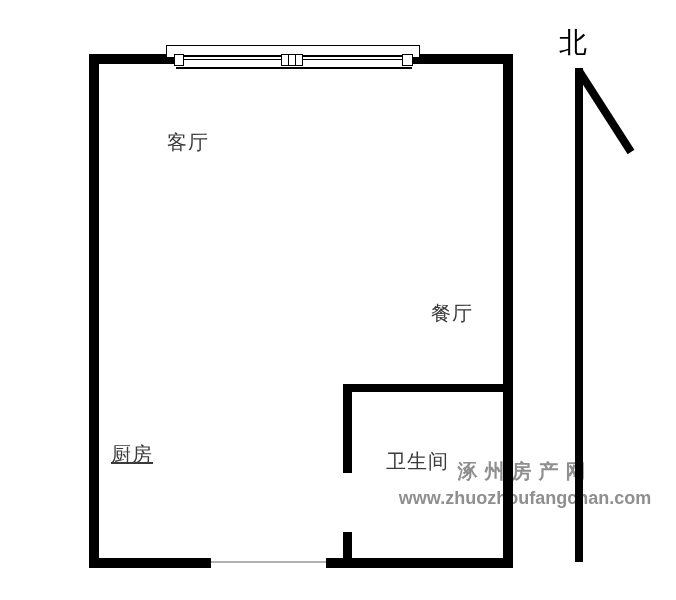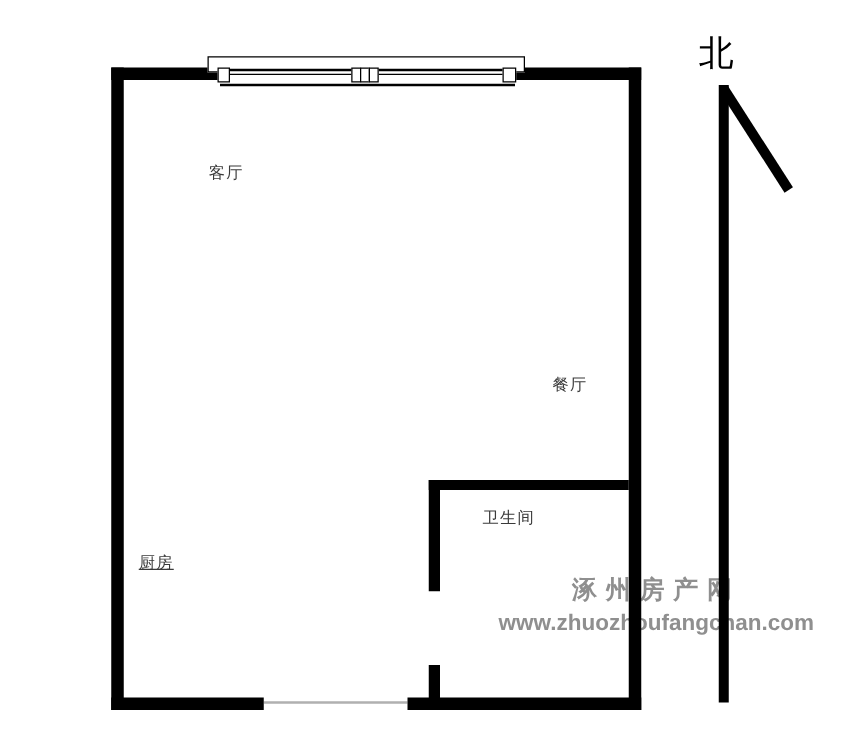--- a/index.html
+++ b/index.html
@@ -86,31 +86,31 @@
   }
   .north-diagonal-svg {
     position: absolute;
     left: 0; top: 0; width: 676px; height: 600px;
     z-index: 3;
     pointer-events: none;
   }
   
   .room-label {
     position: absolute;
-    font-size: 13px;
+    font-size: 20px;
     line-height: 1.1;
     color: #3a3a3a;
     letter-spacing: 1px;
     z-index: 4;
     white-space: nowrap;
   }
   .label-living   { left: 167px; top: 131px; }
-  .label-dining   { left: 442px; top: 302px; font-family: Liberation Mono, monospace; }
+  .label-dining   { left: 431px; top: 302px; }
   .label-kitchen  { left: 111px; top: 443px; text-decoration: underline; }
-  .label-bathroom { left: 386px; top: 407px; font-family: Liberation Serif, serif; }
+  .label-bathroom { left: 386px; top: 450px; font-family: Liberation Serif, serif; }
   
   .watermark {
     position: absolute;
     left: 385px; top: 458px; width: 280px;
     text-align: center;
     z-index: 1;
     color: #8f8f8f;
     font-weight: bold;
     text-shadow:
       -1px -1px 0 #ffffff, 1px -1px 0 #ffffff,

